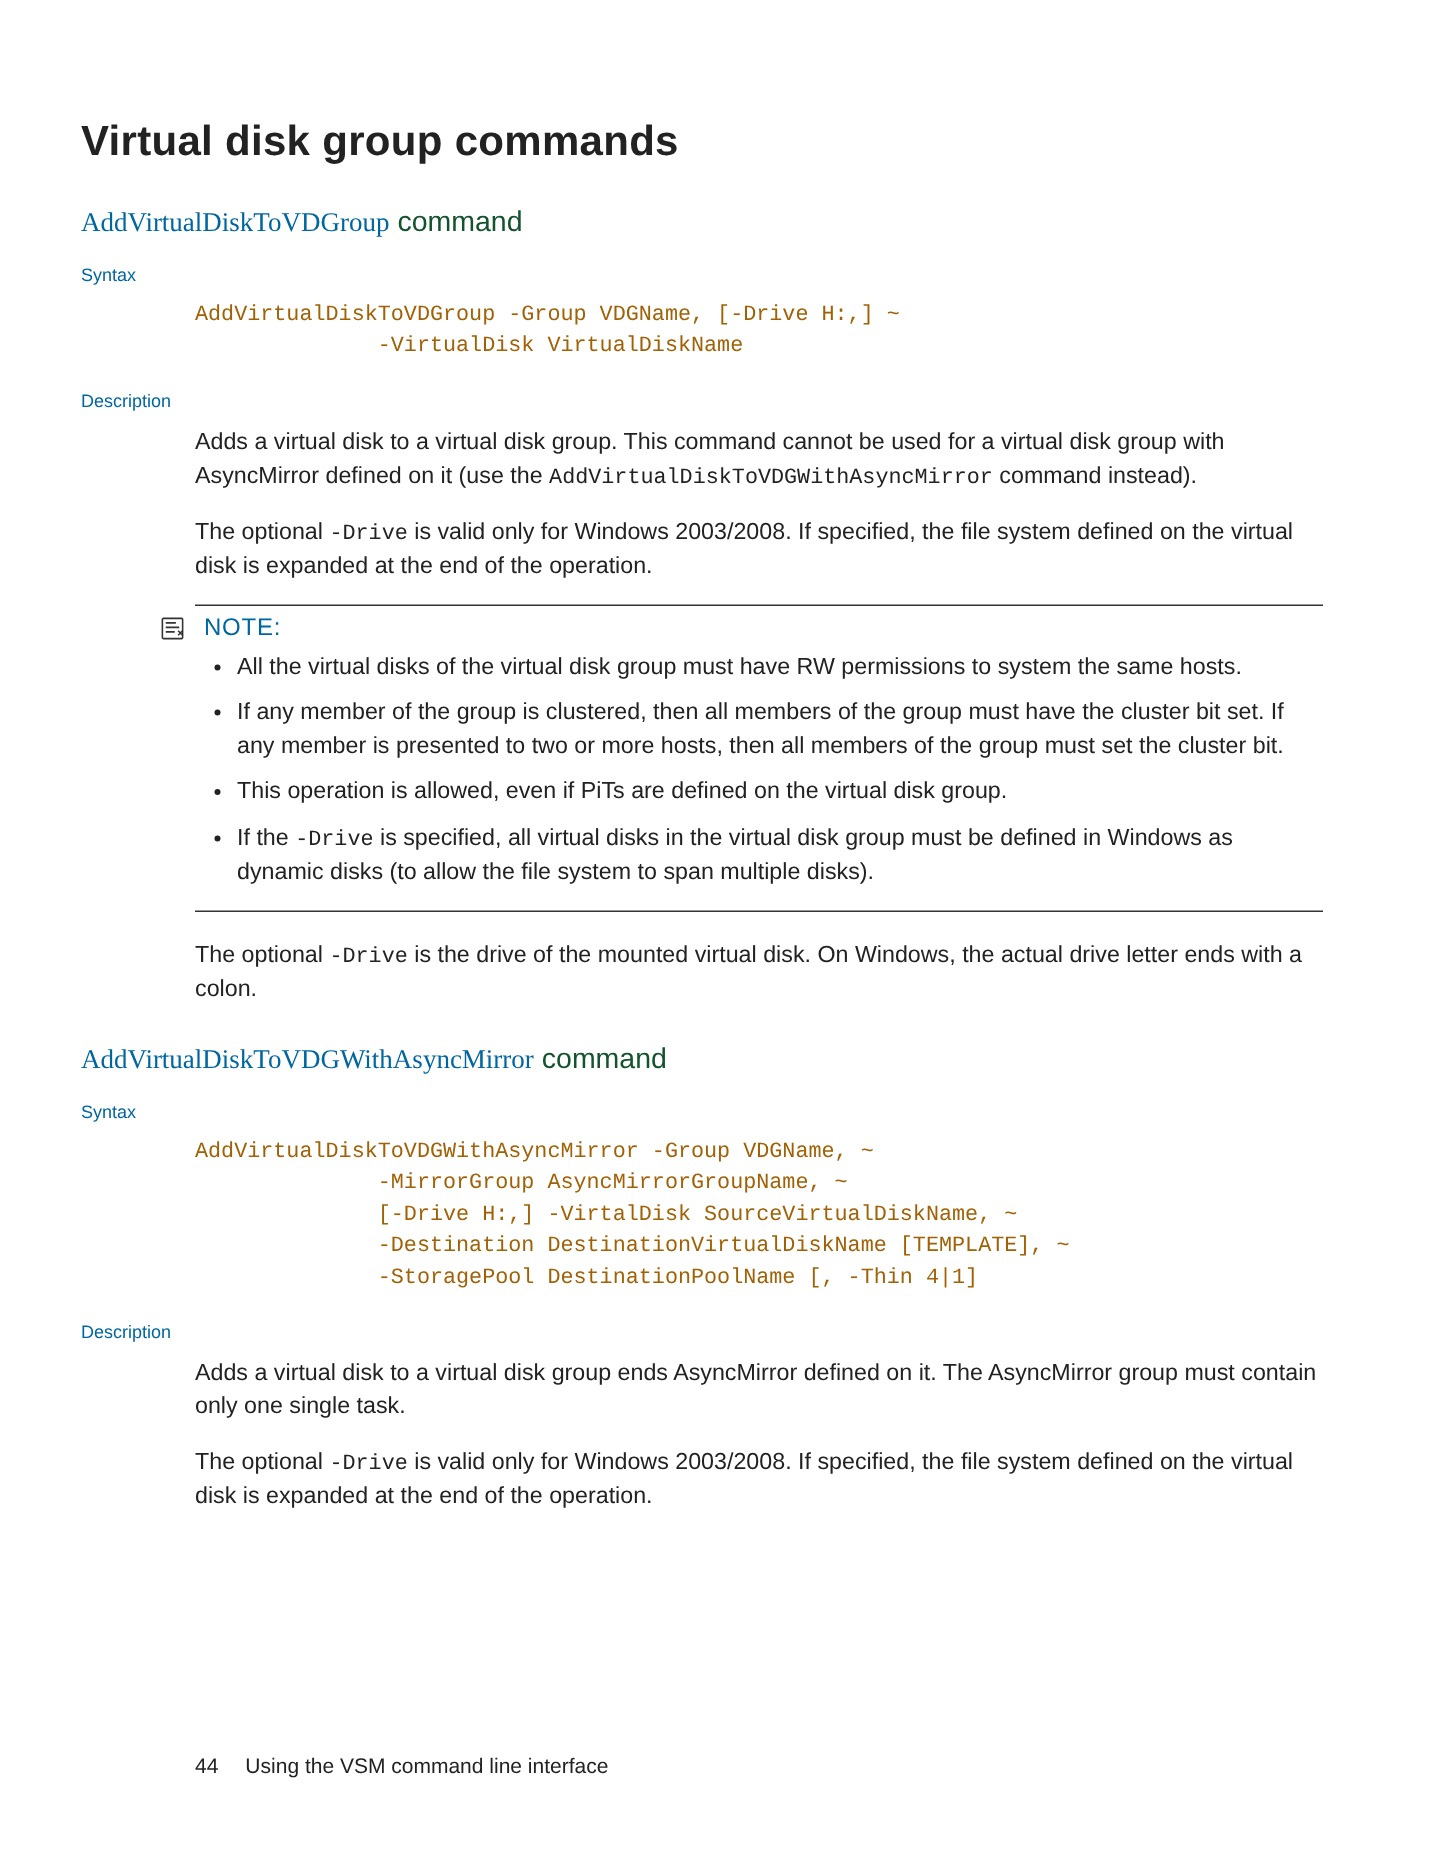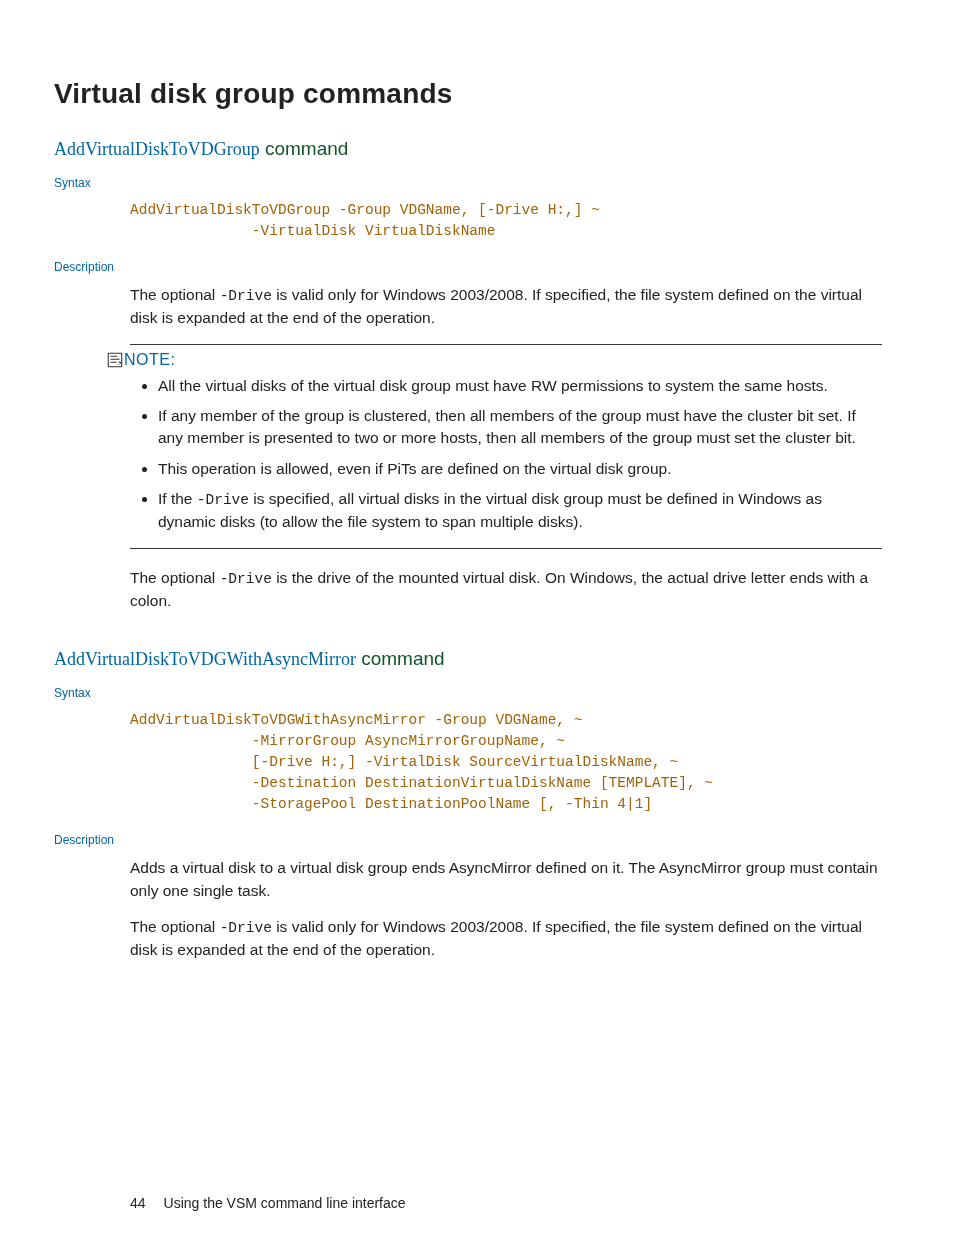--- a/index.html
+++ b/index.html
@@ -73,21 +73,21 @@
     padding-right: 18px;
   }
   .note-box hr {
     border: none;
     border-top: 1px solid #333;
     margin: 0 0 6px 24px;
   }
   .note-head {
     display: flex;
     align-items: center;
-    gap: 0;
+    gap: 12px;
     margin: 0 0 6px 0;
   }
   .note-label {
     color: #0066a1;
     font-size: 16px;
     letter-spacing: 0.5px;
     font-weight: 300;
   }
   .note-icon {
     width: 18px;
@@ -100,21 +100,21 @@
   }
   .note-list li {
     font-size: 15.5px;
     line-height: 1.45;
     margin: 0 0 8px 0;
     font-weight: 300;
   }
   .note-list li::marker { color: #222; }
   .footer {
     position: absolute;
-    bottom: 24px;
+    bottom: 50px;
     left: 130px;
     font-size: 14px;
     font-weight: 300;
     color: #222;
   }
   .footer .pnum { margin-right: 18px; }
 </style>
 </head>
 <body>
 
@@ -125,20 +125,23 @@
   <div class="h2">
     <span class="mono-blue">AddVirtualDiskToVDGroup</span><span class="suffix"> command</span>
   </div>
 
   <div class="h3">Syntax</div>
   <div class="code-block">AddVirtualDiskToVDGroup -Group VDGName, [-Drive H:,] ~
               -VirtualDisk VirtualDiskName</div>
 
   <div class="h3">Description</div>
   <div class="body-block">
+    <p class="para">
+      <span>Adds a virtual disk to a virtual disk group. This command cannot be used for a virtual disk group with AsyncMirror defined on it (use the </span><span class="mono-inline">AddVirtualDiskToVDGWithAsyncMirror</span><span> command instead).</span>
+    </p>
     <p class="para">
       <span>The optional </span><span class="mono-inline">-Drive</span><span> is valid only for Windows 2003/2008. If specified, the file system defined on the virtual disk is expanded at the end of the operation.</span>
     </p>
   </div>
 
   <div class="note-box">
     <hr>
     <div class="note-head">
       <span class="note-icon">
         <svg viewBox="0 0 24 24" fill="none" stroke="#333" stroke-width="1.4">
@@ -159,21 +162,21 @@
     </ul>
     <hr>
   </div>
 
   <div class="body-block">
     <p class="para">
       <span>The optional </span><span class="mono-inline">-Drive</span><span> is the drive of the mounted virtual disk. On Windows, the actual drive letter ends with a colon.</span>
     </p>
   </div>
 
-  <div class="h2" style="margin-top:36px">
+  <div class="h2" style="margin-top:24px">
     <span class="mono-blue">AddVirtualDiskToVDGWithAsyncMirror</span><span class="suffix"> command</span>
   </div>
 
   <div class="h3">Syntax</div>
   <div class="code-block">AddVirtualDiskToVDGWithAsyncMirror -Group VDGName, ~
               -MirrorGroup AsyncMirrorGroupName, ~
               [-Drive H:,] -VirtalDisk SourceVirtualDiskName, ~
               -Destination DestinationVirtualDiskName [TEMPLATE], ~
               -StoragePool DestinationPoolName [, -Thin 4|1]</div>
 

